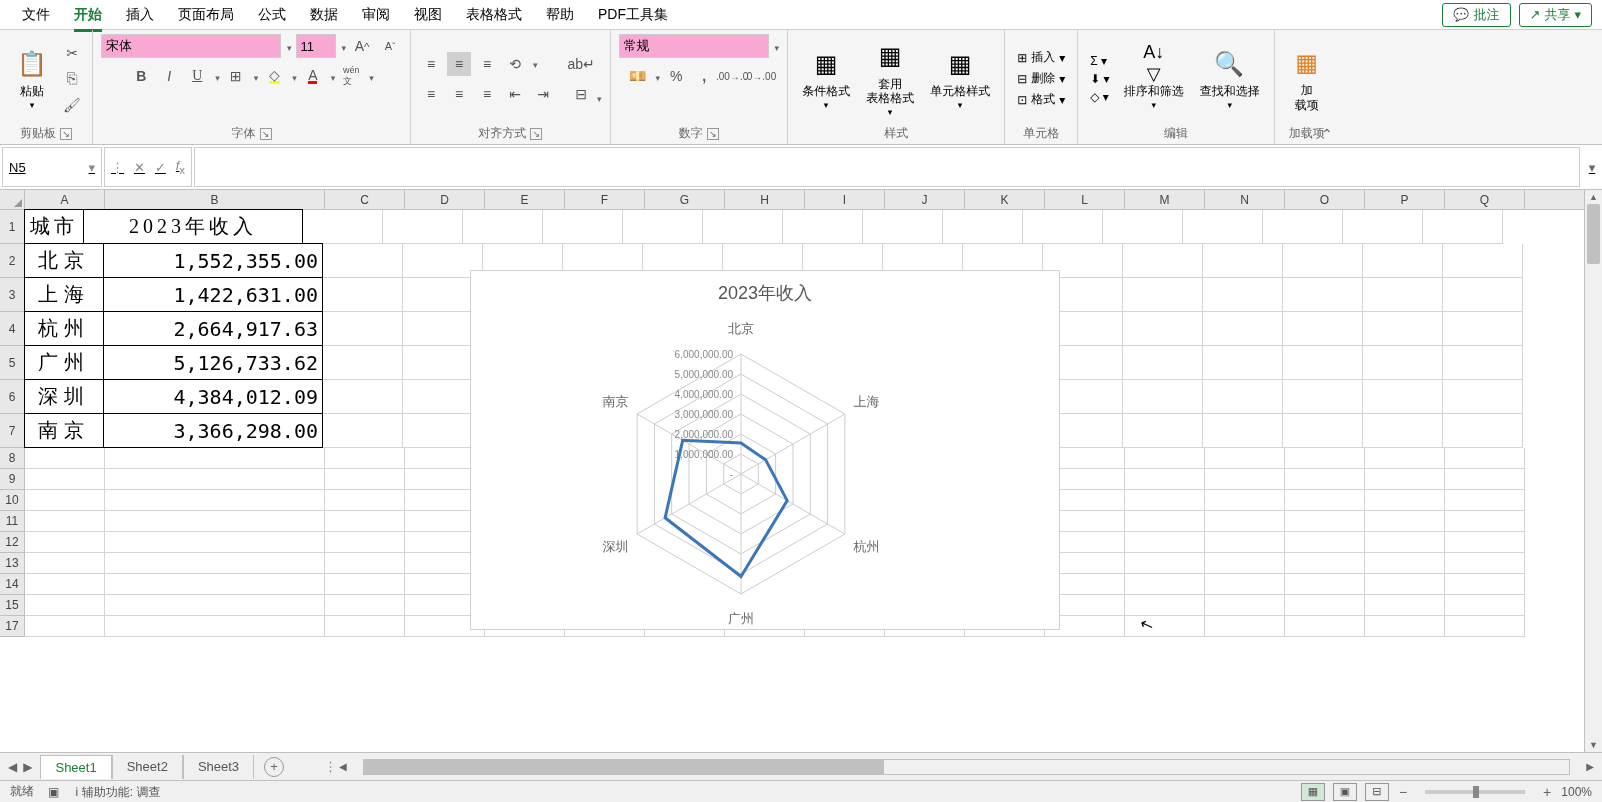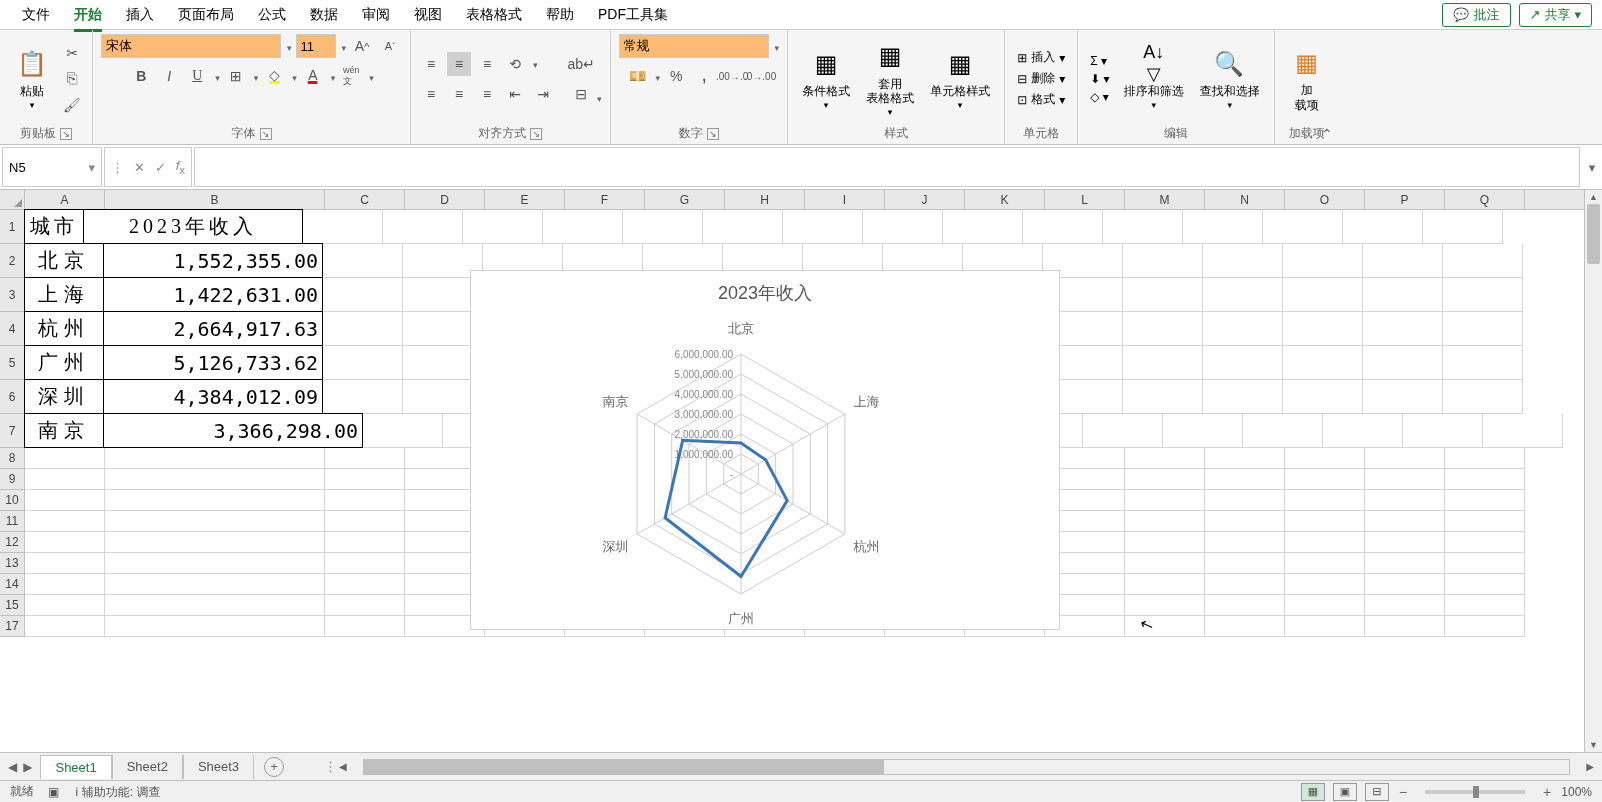--- a/index.html
+++ b/index.html
@@ -17,30 +17,30 @@
     .ribbon { display: flex; height: 115px; background: #f5f5f5; border-bottom: 1px solid #c0c0c0; }
     .ribbon-group { display: flex; flex-direction: column; padding: 4px 8px 2px; border-right: 1px solid #d0d0d0; position: relative; }
     .ribbon-group-content { flex: 1; display: flex; align-items: center; gap: 4px; }
     .ribbon-group-label { text-align: center; font-size: 12px; color: #666; padding-top: 2px; display: flex; justify-content: center; align-items: center; gap: 4px;}
     .ribbon-launcher { width: 12px; height: 12px; border: 1px solid #999; font-size: 9px; display: inline-flex; align-items: center; justify-content: center; color: #666;}
     .rb-col { display: flex; flex-direction: column; gap: 2px; }
     .rb-row { display: flex; align-items: center; gap: 4px; }
     .rb-btn { width: 24px; height: 24px; display: flex; align-items: center; justify-content: center; cursor: pointer; color: #555; font-size: 14px; }
     .rb-large { display: flex; flex-direction: column; align-items: center; gap: 2px; cursor: pointer; padding: 2px 6px; font-size: 12px; text-align: center; line-height: 1.2;}
     .rb-large .icon { width: 36px; height: 36px; display: flex; align-items: center; justify-content: center; font-size: 24px; }
-    .font-select { height: 24px; border: 1px solid #ccc; background: #fdba74; font-size: 13px; padding: 0 4px;}
+    .font-select { height: 24px; border: 1px solid #ccc; background: #f9a8d4; font-size: 13px; padding: 0 4px;}
     .fs-name { width: 180px; }
     .fs-size { width: 40px; }
     .dd-arrow::after { content: '▾'; font-size: 9px; margin-left: 2px; color: #666; }
     .ribbon-list { display: flex; flex-direction: column; gap: 2px; }
     .ribbon-list-item { display: flex; align-items: center; gap: 4px; font-size: 12px; cursor: pointer; padding: 1px 4px;}
     .collapse-arrow { position: absolute; right: 6px; bottom: 2px; cursor: pointer; color: #666; font-size: 14px;}
     
     
-    .formula-bar { display: flex; height: 45px; border-bottom: 1px solid #c0c0c0; background: #fff; align-items: stretch; }
+    .formula-bar { display: flex; height: 45px; border-bottom: 1px solid #c0c0c0; background: #fff; align-items: stretch; text-decoration: underline; }
     .namebox { width: 100px; border: 1px solid #ccc; margin: 2px; padding: 2px 6px; display: flex; align-items: center; background: #fff;}
     .namebox input { border: none; outline: none; width: 70px; font-size: 13px;}
     .fb-btns { display: flex; align-items: center; border: 1px solid #ccc; margin: 2px 0; padding: 0 6px; gap: 10px; color: #888;}
     .fb-btns span { cursor: pointer; }
     .fb-input { flex: 1; border: 1px solid #ccc; margin: 2px; padding: 2px 6px; background: #fff;}
     .fb-expand { width: 20px; display: flex; align-items: center; justify-content: center; color: #666; cursor: pointer;}
     
     
     .grid-area { display: flex; height: calc(100vh - 30px - 115px - 45px - 28px - 22px); }
     .grid-wrap { flex: 1; overflow: hidden; position: relative; background: #fff;}
@@ -456,21 +456,21 @@
           <div class="cell" style="width: 80px;"></div>
           <div class="cell" style="width: 80px;"></div>
           <div class="cell" style="width: 80px;"></div>
           <div class="cell" style="width: 80px;"></div>
           <div class="cell" style="width: 80px;"></div>
           <div class="cell" style="width: 80px;"></div>
         </div>
         <div class="row tall">
           <div class="rownum">7</div>
           <div class="cell data city" style="width: 80px;">南京</div>
-          <div class="cell data num" style="width: 260px;">3,366,298.00</div>
+          <div class="cell data num" style="width: 220px;">3,366,298.00</div>
           <div class="cell" style="width: 80px;"></div>
           <div class="cell" style="width: 80px;"></div>
           <div class="cell" style="width: 80px;"></div>
           <div class="cell" style="width: 80px;"></div>
           <div class="cell" style="width: 80px;"></div>
           <div class="cell" style="width: 80px;"></div>
           <div class="cell" style="width: 80px;"></div>
           <div class="cell" style="width: 80px;"></div>
           <div class="cell" style="width: 80px;"></div>
           <div class="cell" style="width: 80px;"></div>

